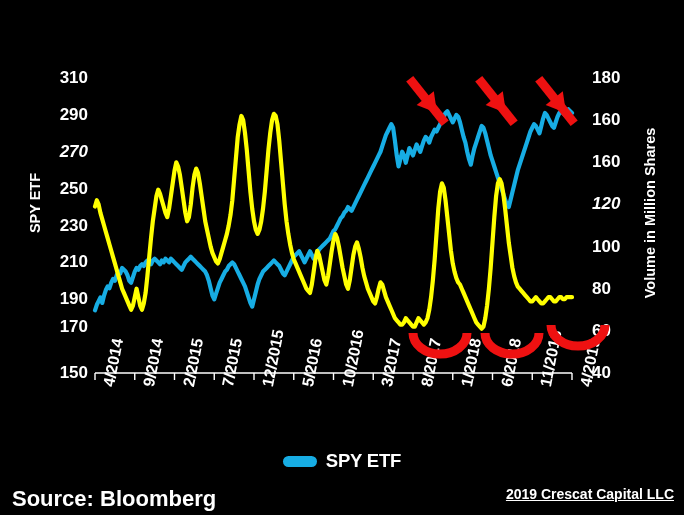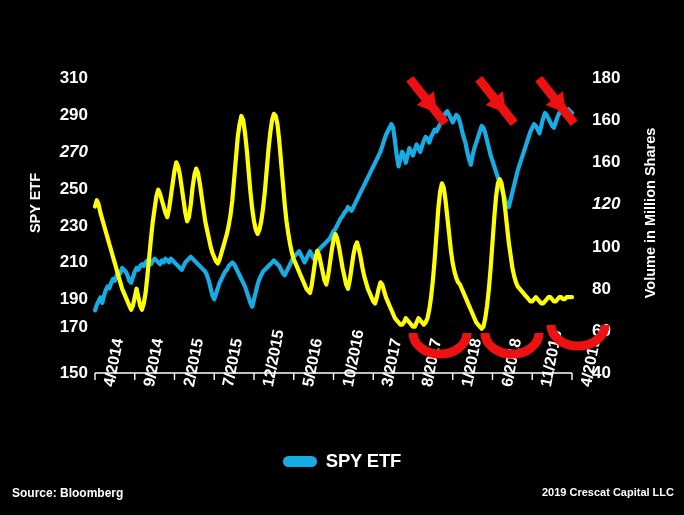--- a/index.html
+++ b/index.html
@@ -147,32 +147,33 @@
     left: 0;
     top: 486px;
     width: 684px;
     height: 24px;
   }
   #footer-source {
     position: absolute;
     left: 12px;
     top: 0;
     color: #ffffff;
-    font-size: 12px;
+    font-size: 22px;
     font-weight: bold;
     white-space: nowrap;
   }
   #footer-copyright {
     position: absolute;
     right: 10px;
     top: 0;
     color: #ffffff;
-    font-size: 11px;
-    font-weight: bold;
-    white-space: nowrap;
+    font-size: 14px;
+    font-weight: bold;
+    white-space: nowrap;
+    text-decoration: underline;
   }
 </style>
 </head>
 <body>
 
 <div id="page">
 
 
   <div class="axis-title" id="y-left-title">SPY ETF</div>
 

